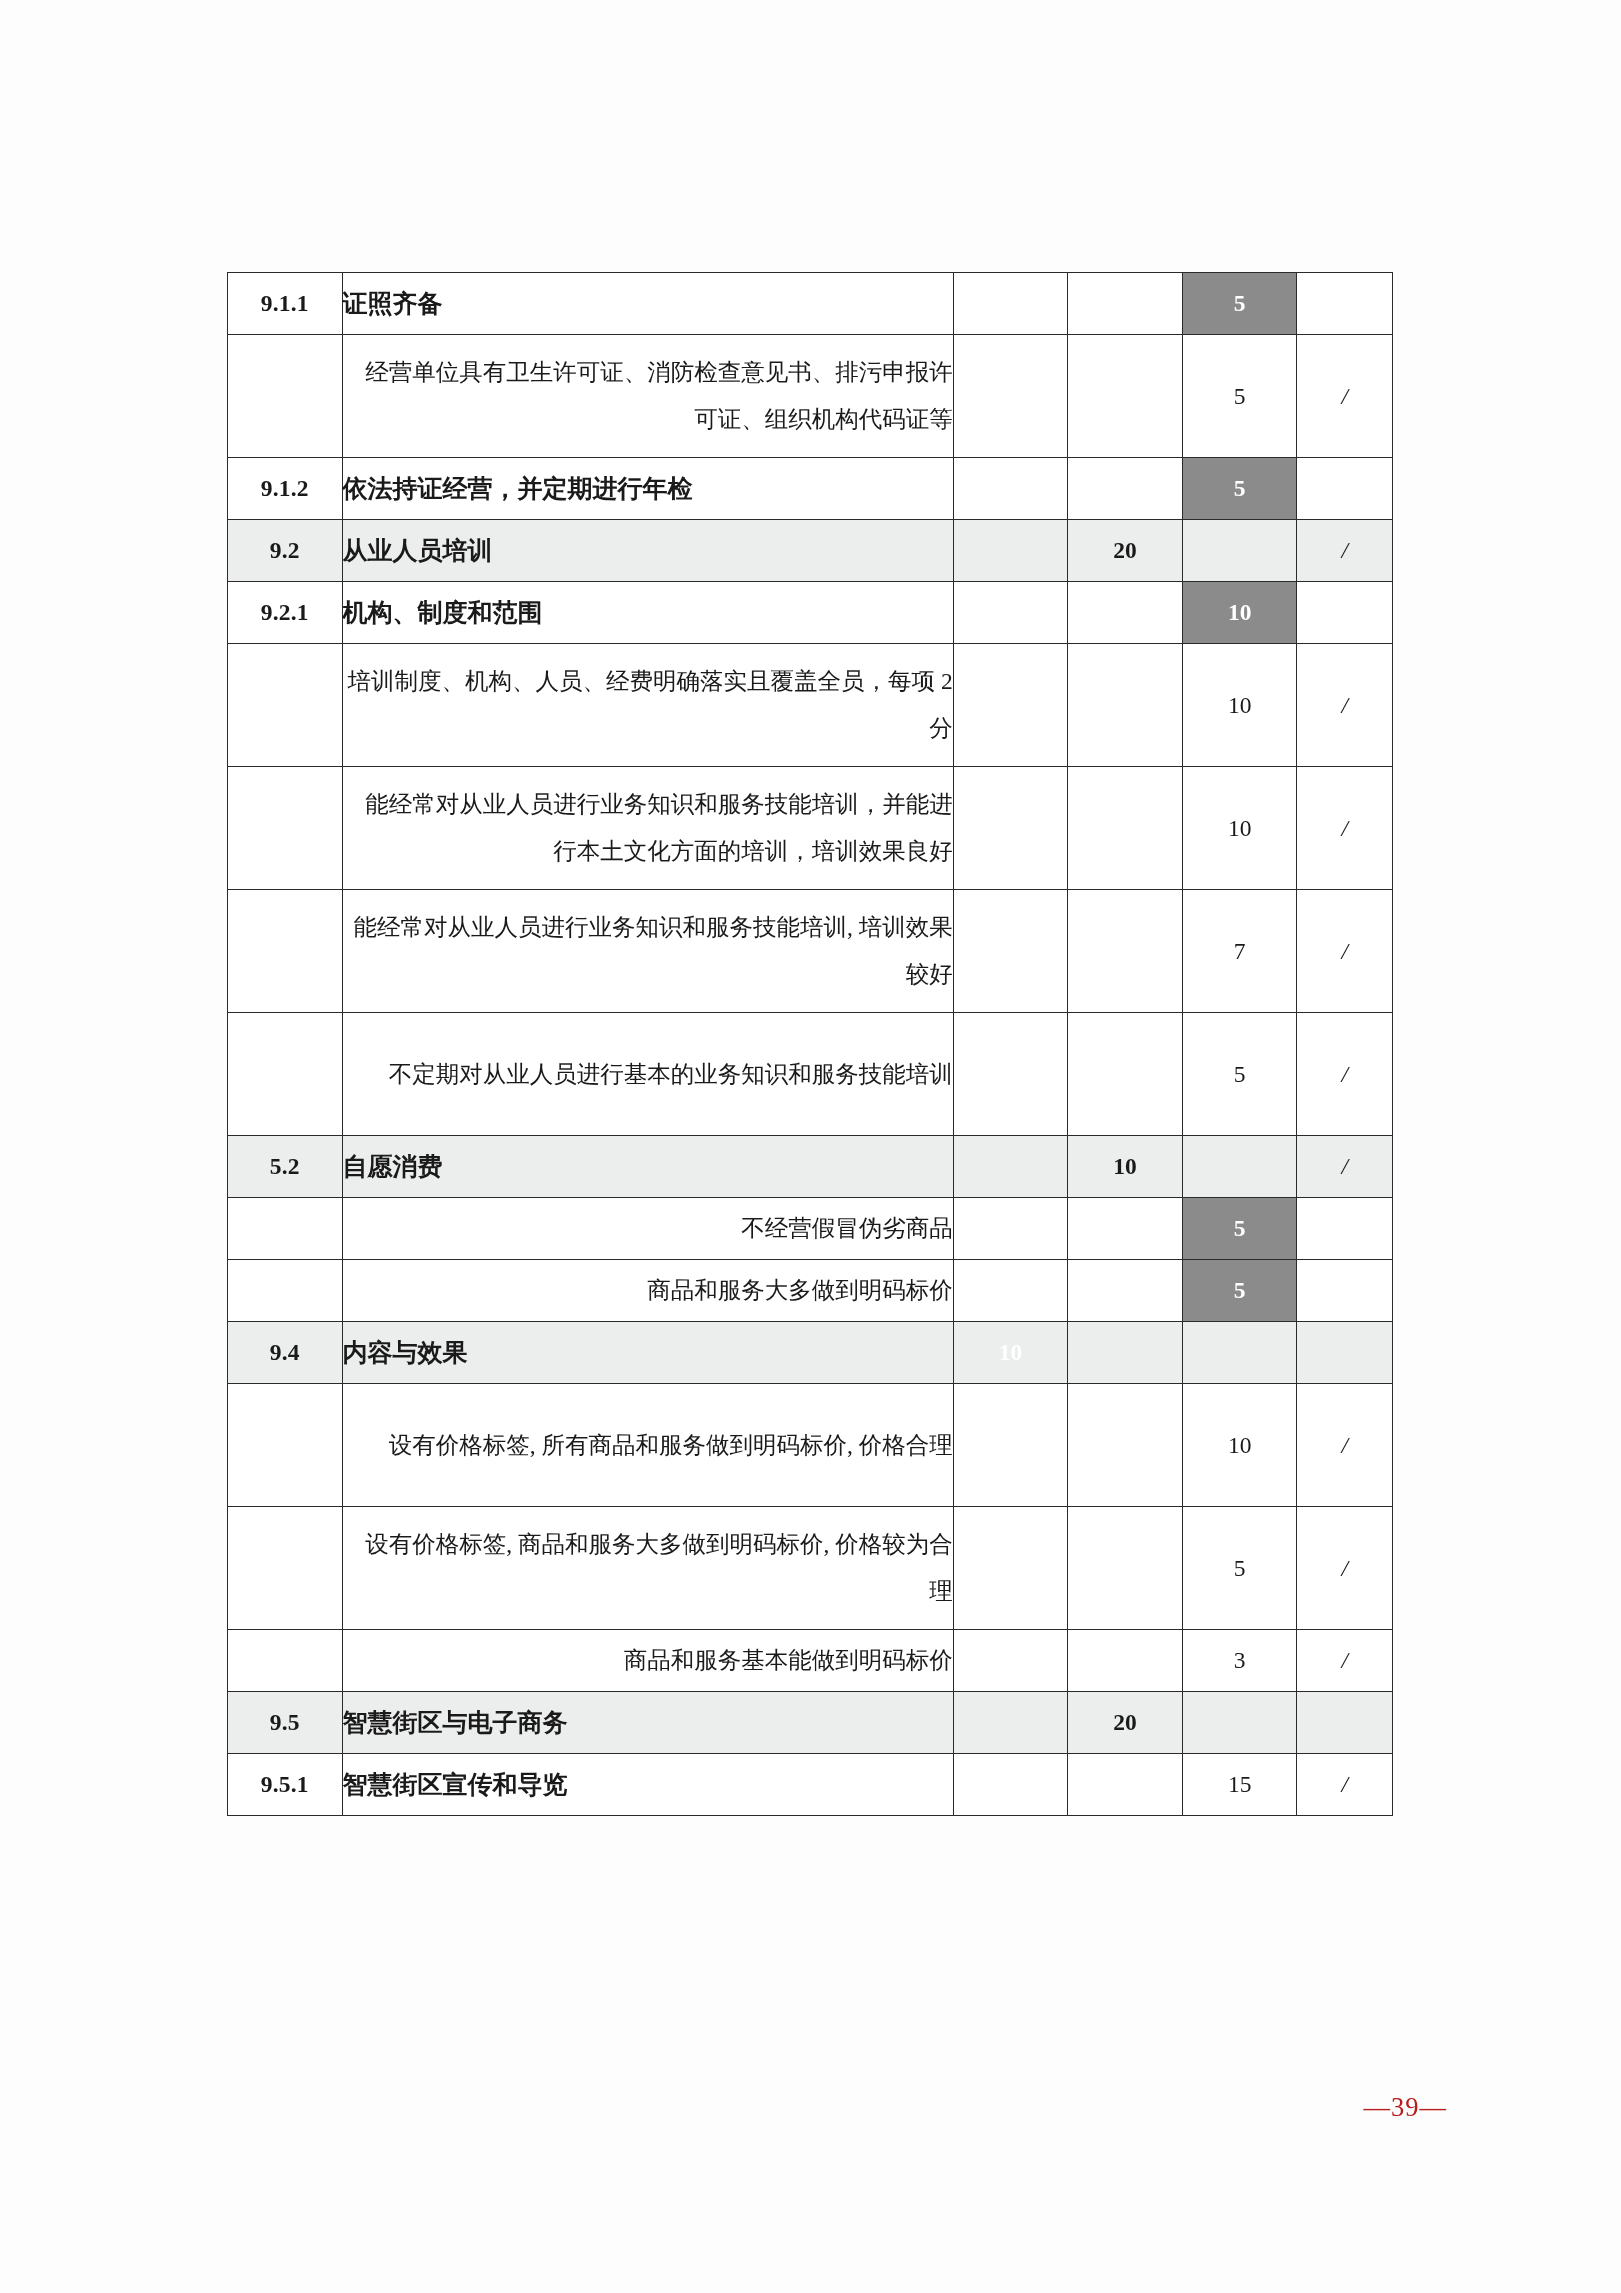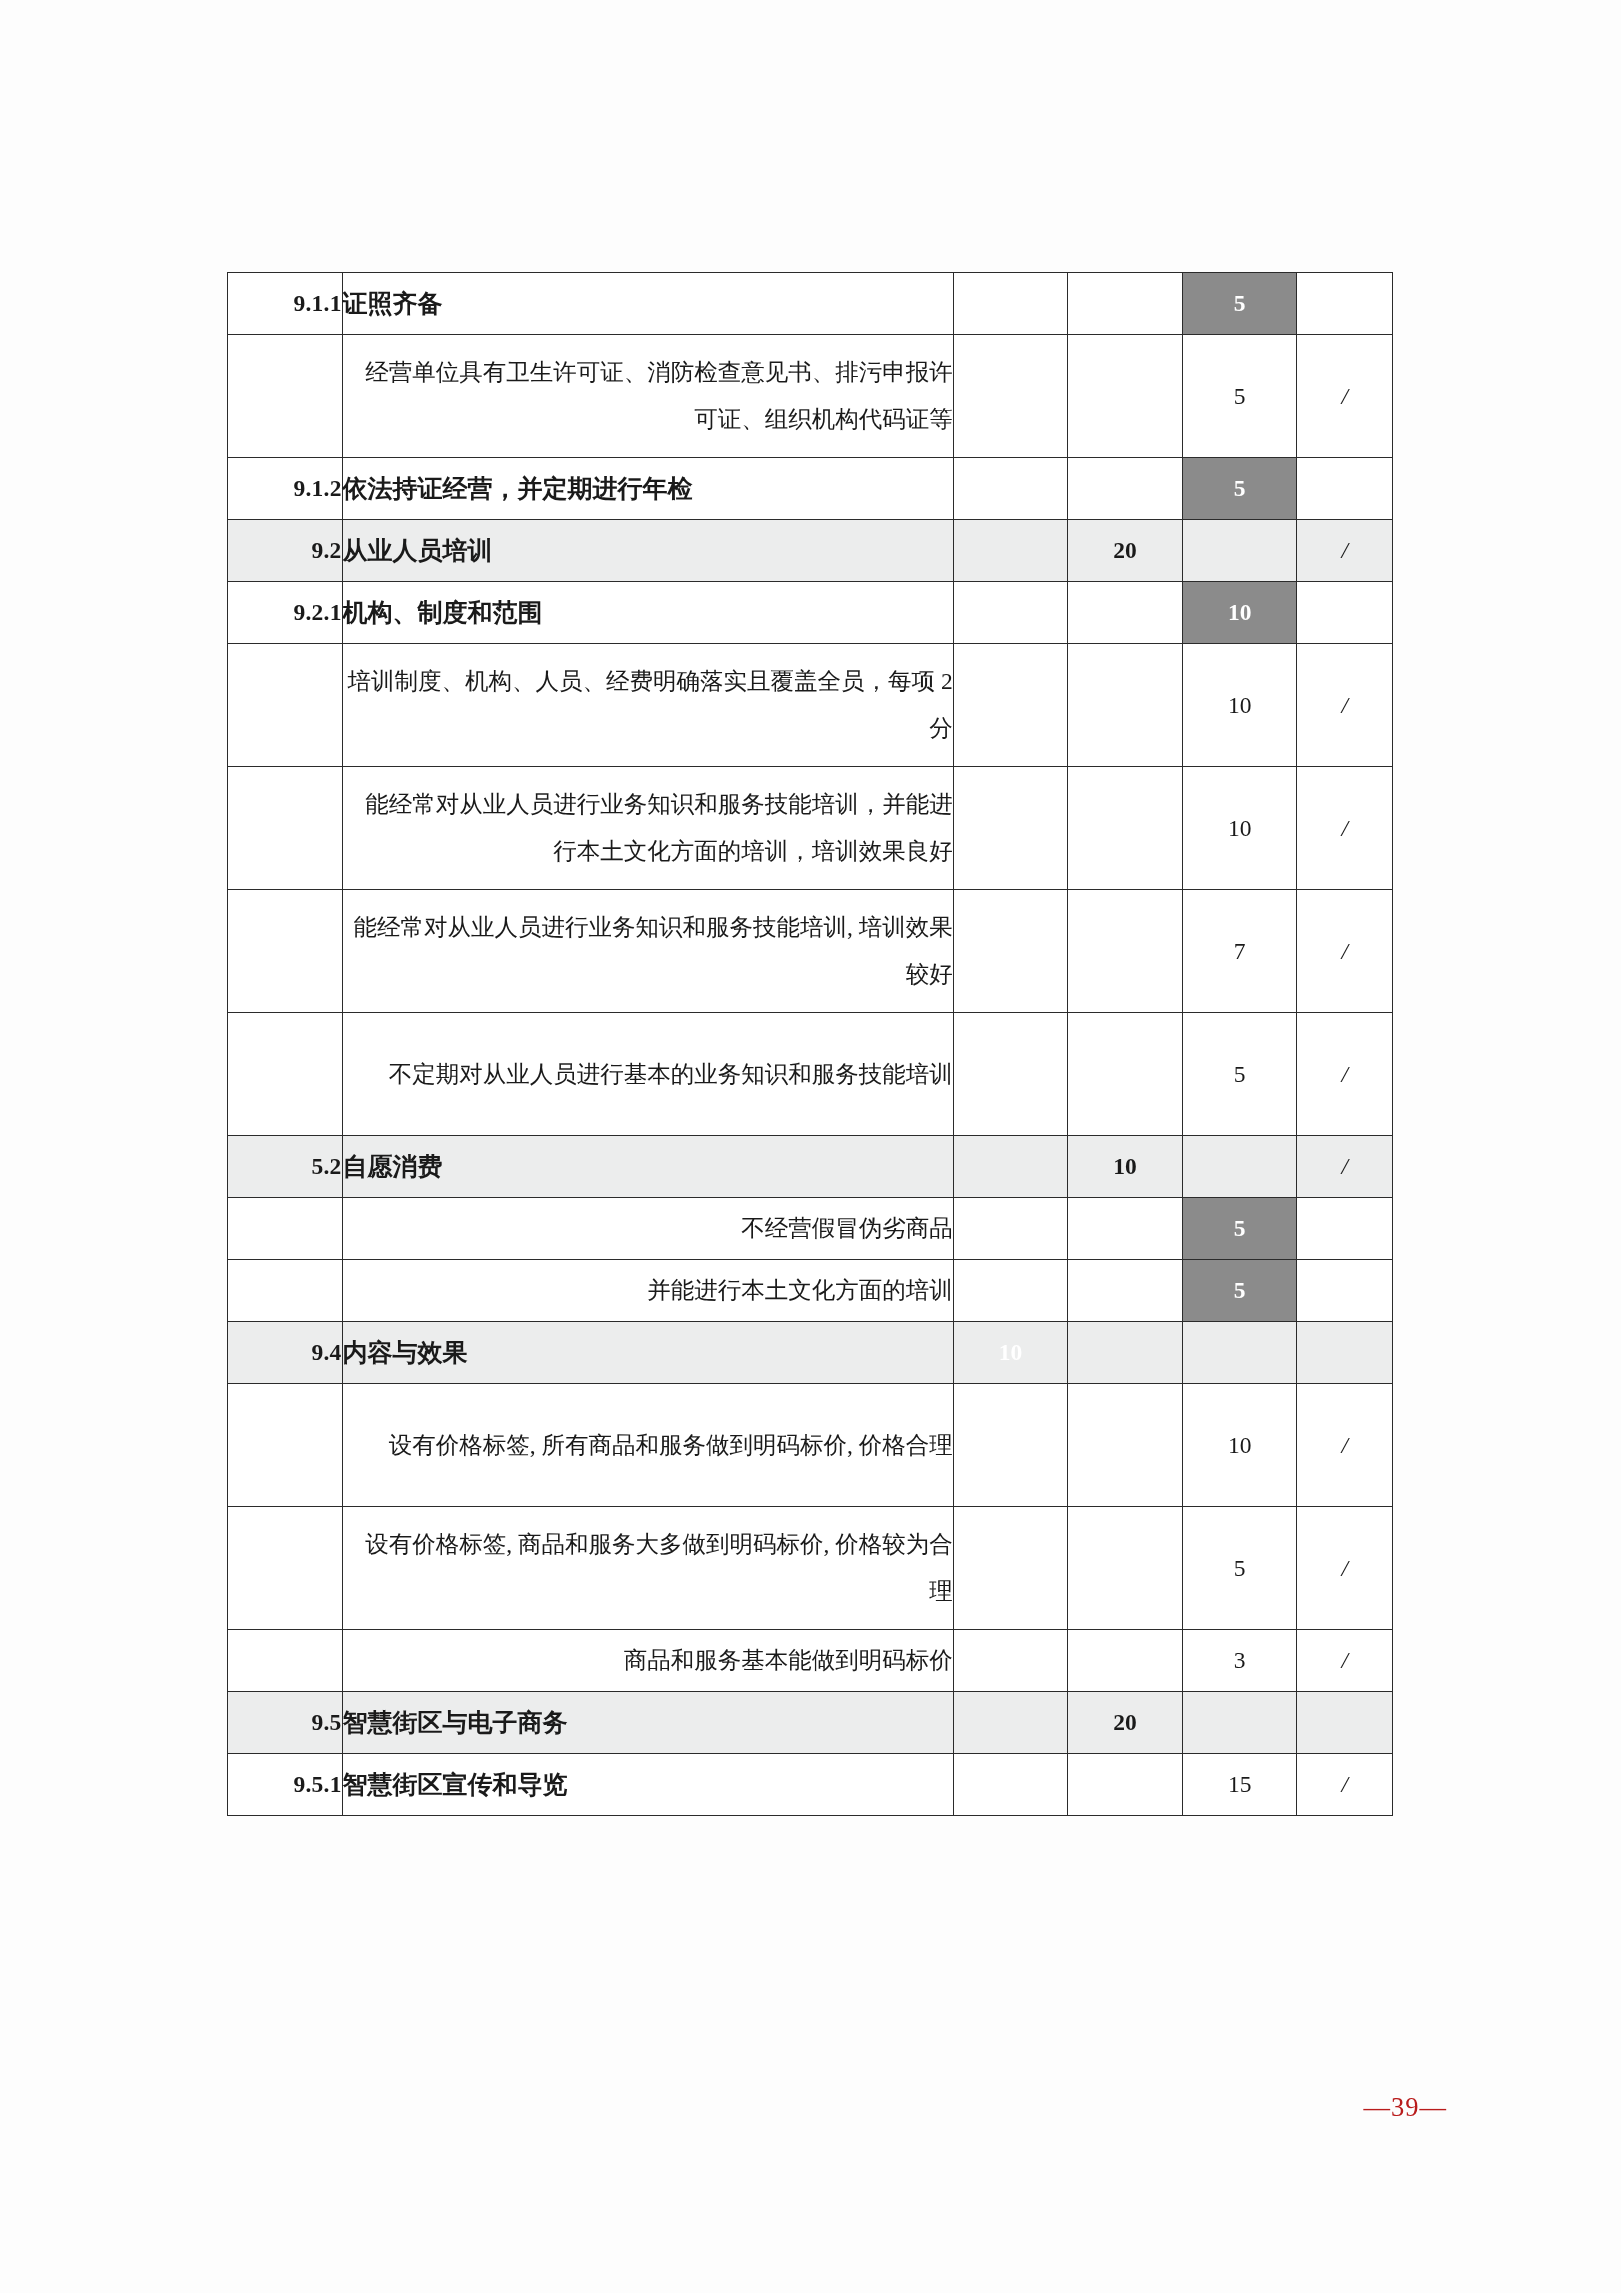--- a/index.html
+++ b/index.html
@@ -46,21 +46,21 @@
 
   
   col.c-code  { width: 102px; }
   col.c-desc  { width: 544px; }
   col.c-s1    { width: 102px; }
   col.c-s2    { width: 102px; }
   col.c-s3    { width: 102px; }
   col.c-s4    { width: 85px; }
 
   .cell-code {
-    text-align: right;
+    text-align: center;
     font-weight: bold;
     font-size: 23.5px;
     letter-spacing: 0.2px;
   }
 
   .cell-title {
     padding-left: 23.5px;
     font-weight: bold;
     font-size: 25px;
     line-height: 1.5;
@@ -213,21 +213,21 @@
           <tr>
             <td class="cell-code h-one"></td>
             <td class="cell-body h-one">不经营假冒伪劣商品</td>
             <td class="cell-num"></td>
             <td class="cell-num"></td>
             <td class="cell-num shade-dark bold">5</td>
             <td class="cell-slash"></td>
           </tr>
           <tr>
             <td class="cell-code h-one"></td>
-            <td class="cell-body h-one">并能进行本土文化方面的培训</td>
+            <td class="cell-body h-one">商品和服务大多做到明码标价</td>
             <td class="cell-num"></td>
             <td class="cell-num"></td>
             <td class="cell-num shade-dark bold">5</td>
             <td class="cell-slash"></td>
           </tr>
           <tr class="shade-light-row">
             <td class="cell-code h-title">9.4</td>
             <td class="cell-title h-title">内容与效果</td>
             <td class="cell-num shade-dark bold">10</td>
             <td class="cell-num bold"></td>

